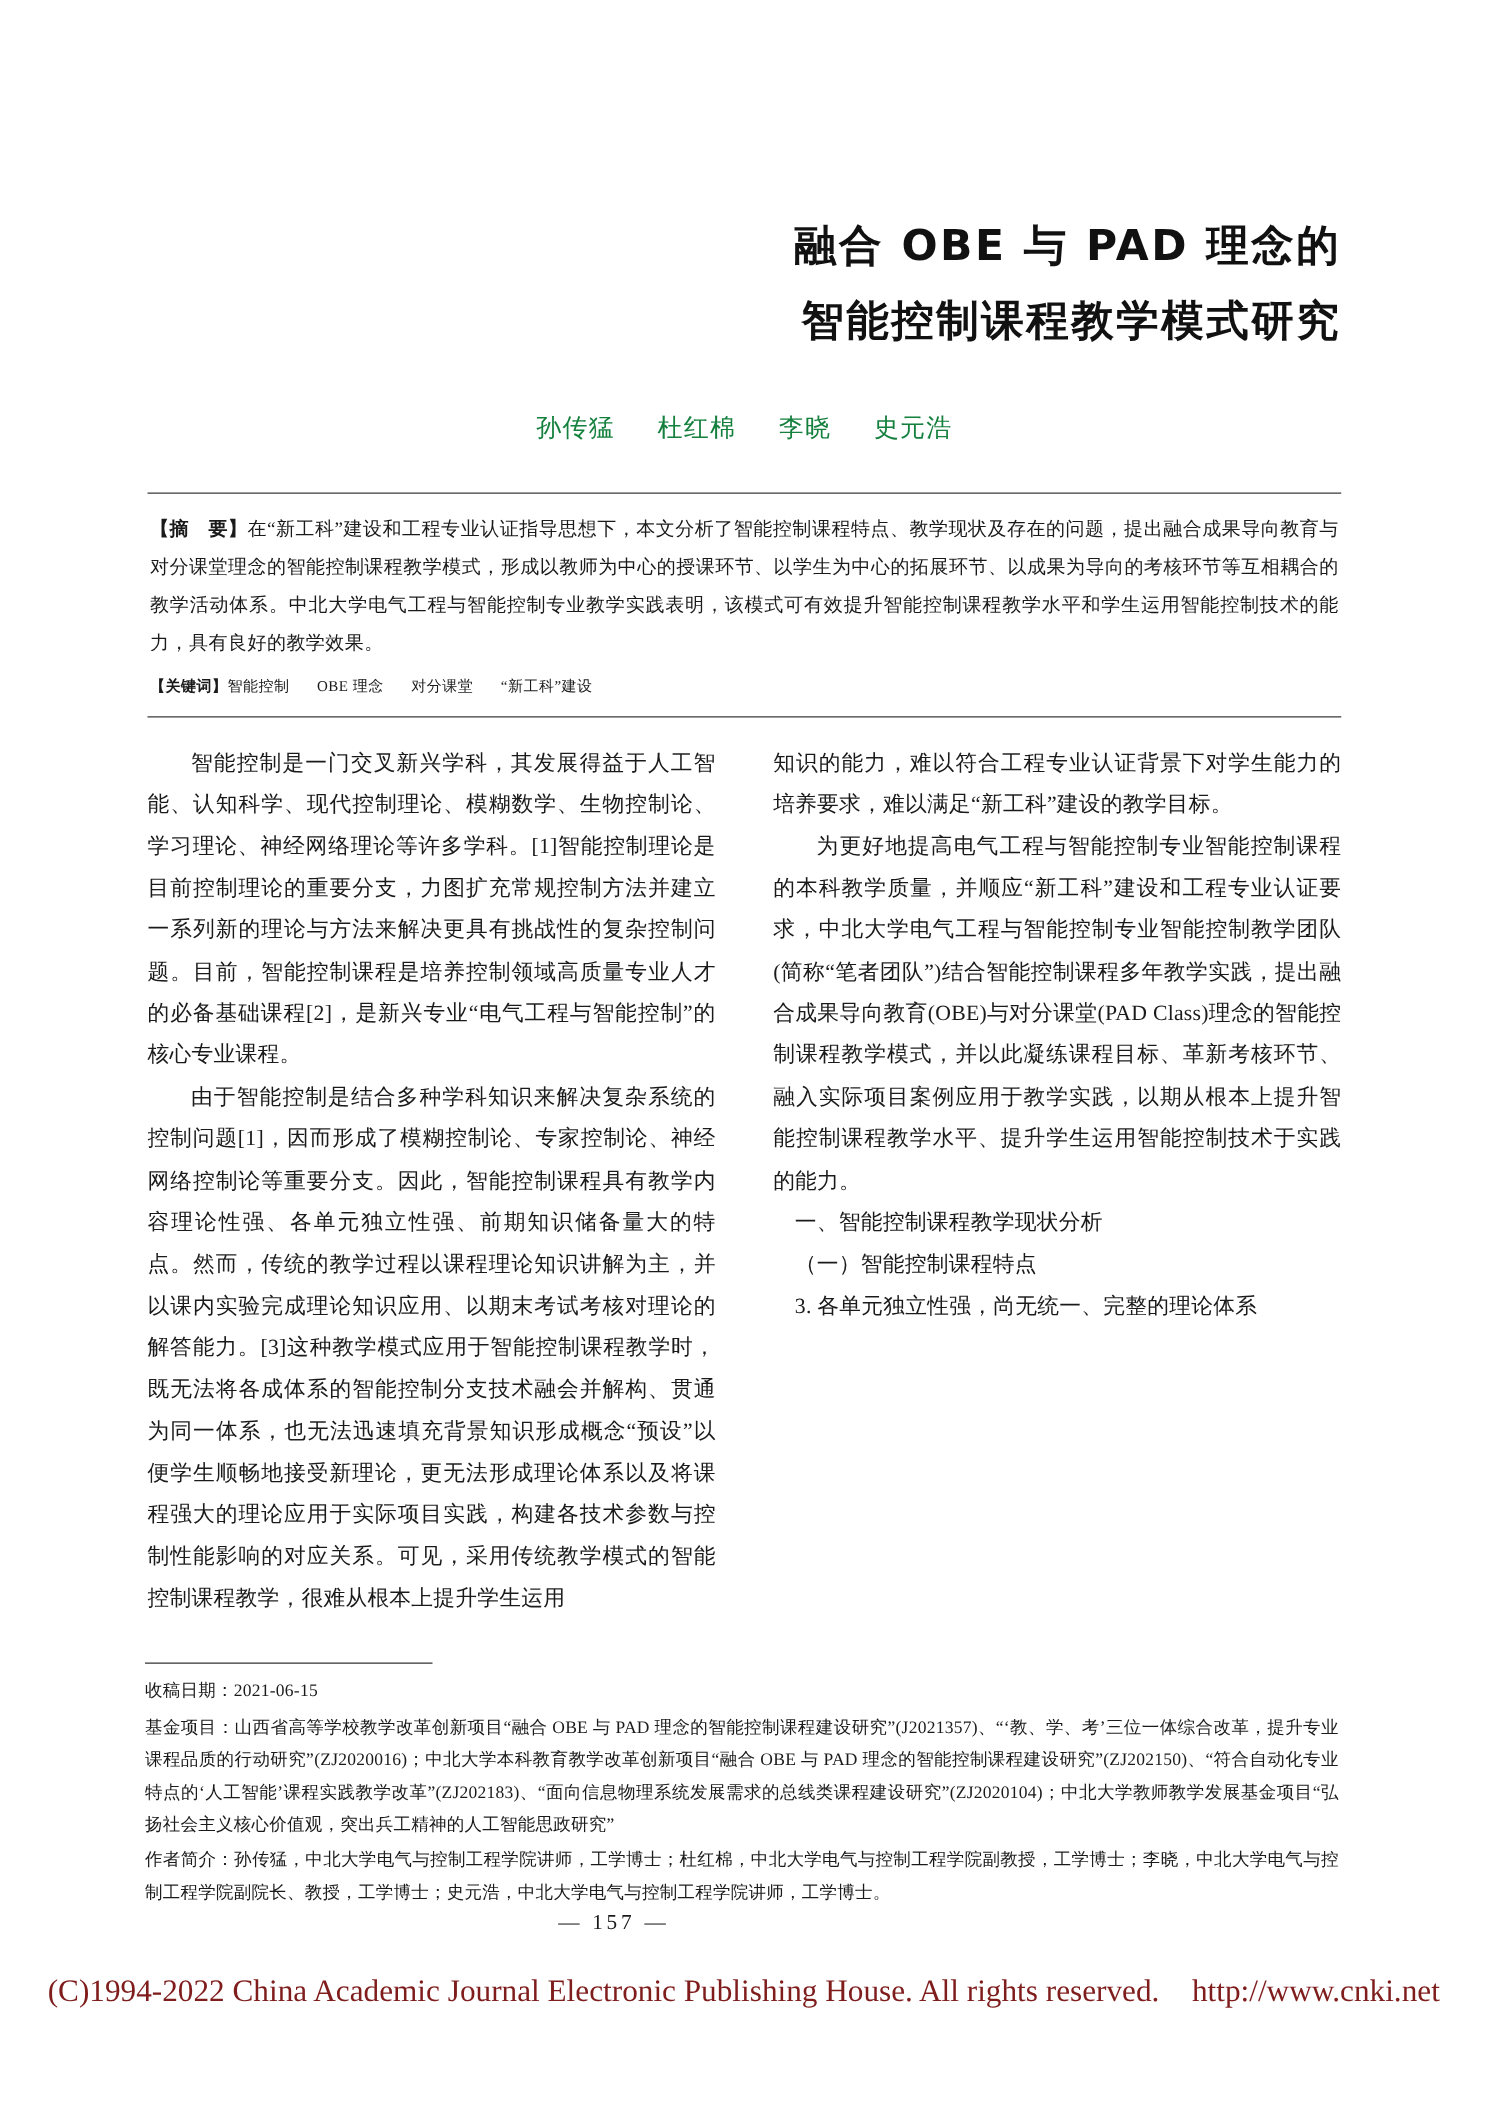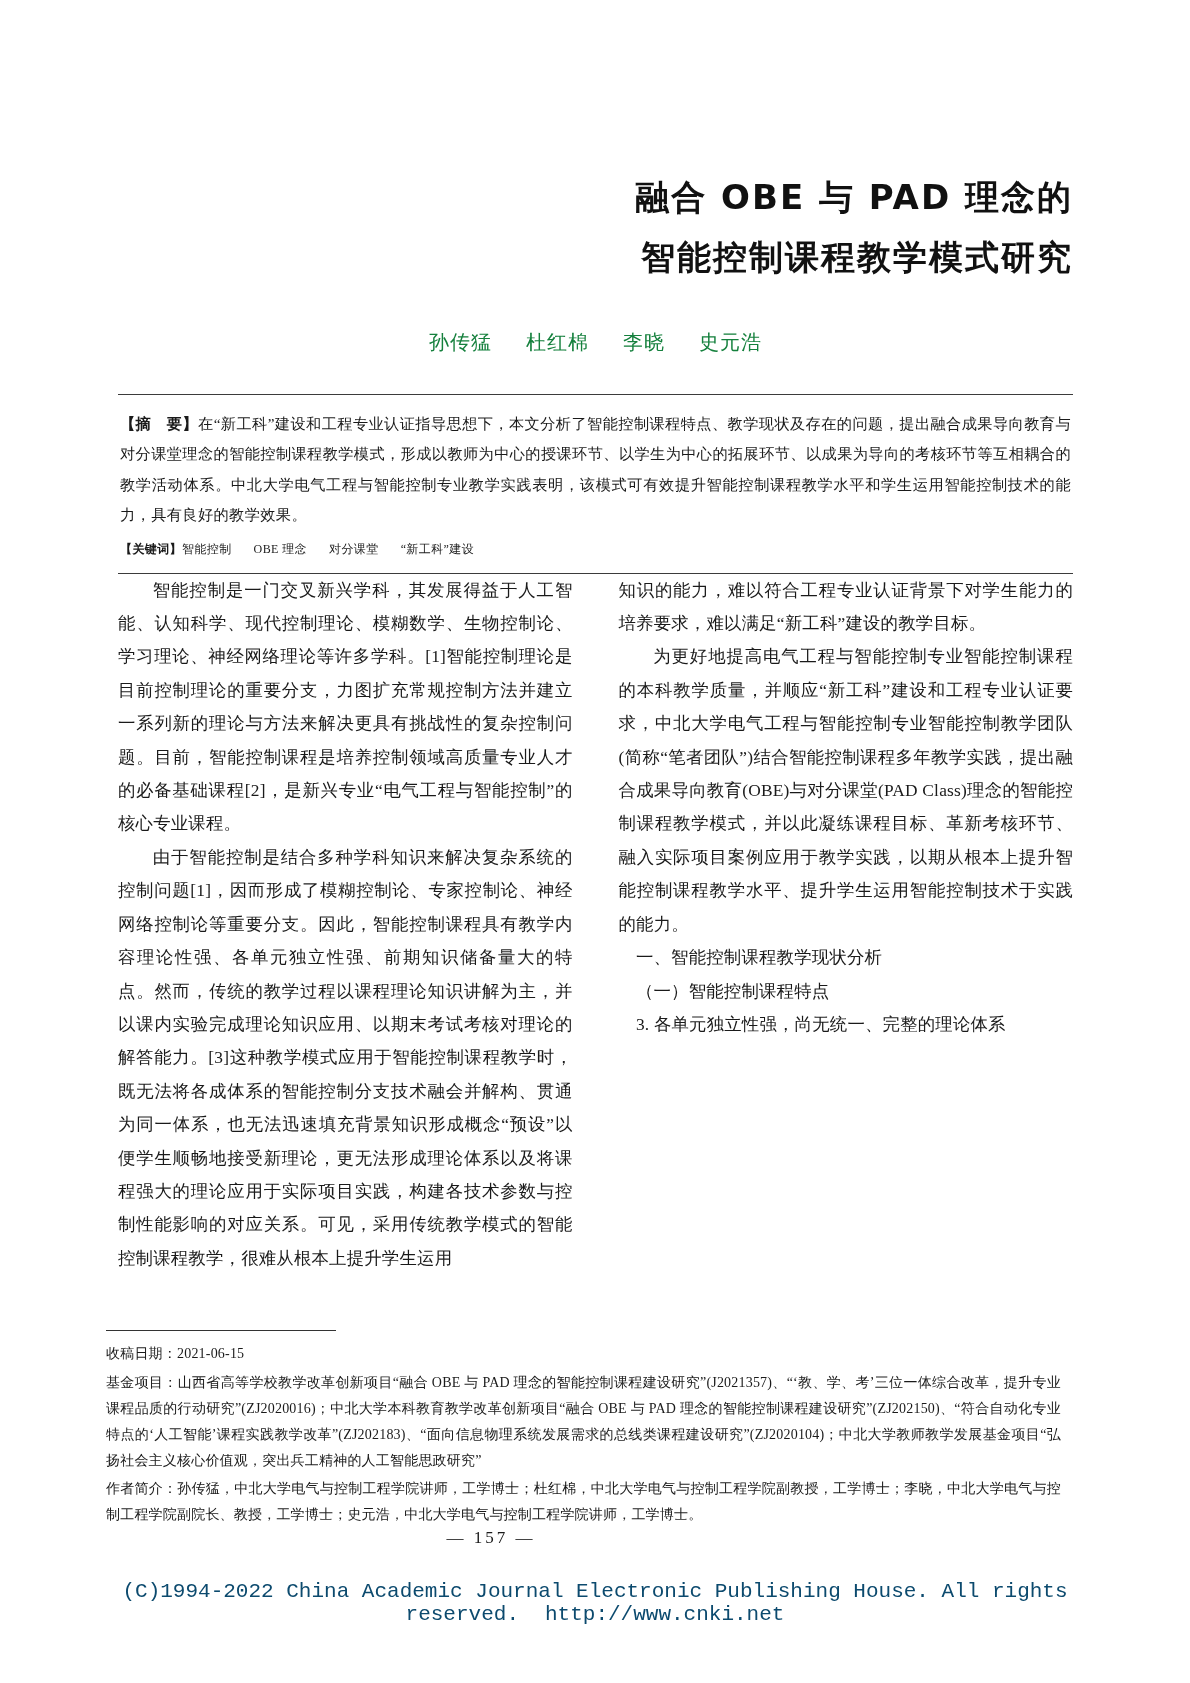--- a/index.html
+++ b/index.html
@@ -70,40 +70,41 @@
   }
   .keywords-p {
     font-size: 12px;
     line-height: 2.0;
     letter-spacing: 0.4px;
     margin: 6px 0 0 0;
   }
   .kw-item { margin-right: 22px; }
 
   .columns {
+    margin-top: 20px;
     display: flex;
     gap: 46px;
   }
   .col {
     width: 455px;
   }
   .body-p {
     font-size: 17.4px;
     line-height: 1.92;
     text-align: justify;
     text-justify: inter-ideograph;
     margin: 0;
     letter-spacing: 0.2px;
   }
   .indent2 { text-indent: 2em; }
   .indent1 { text-indent: 1em; }
 
   .footnotes {
     position: absolute;
-    left: 106px;
+    left: 116px;
     top: 1330px;
     width: 955px;
   }
   .fn-rule {
     width: 230px;
     border-top: 1.1px solid #333;
     margin-bottom: 10px;
   }
   .fn-p {
     font-size: 14px;
@@ -121,23 +122,23 @@
     text-align: center;
     font-size: 17px;
     letter-spacing: 3px;
   }
   .copyright {
     position: absolute;
     left: 0;
     top: 1580px;
     width: 1190px;
     text-align: center;
-    font-size: 21px;
-    color: #0c4a6e;
-    font-family: Liberation Mono, monospace;
+    font-size: 25px;
+    color: #7f1d1d;
+    font-family: Liberation Serif, serif;
   }
   .copyright .url { margin-left: 26px; }
 </style>
 </head>
 <body>
 
 <div class="page">
 
   <div class="content">
 

